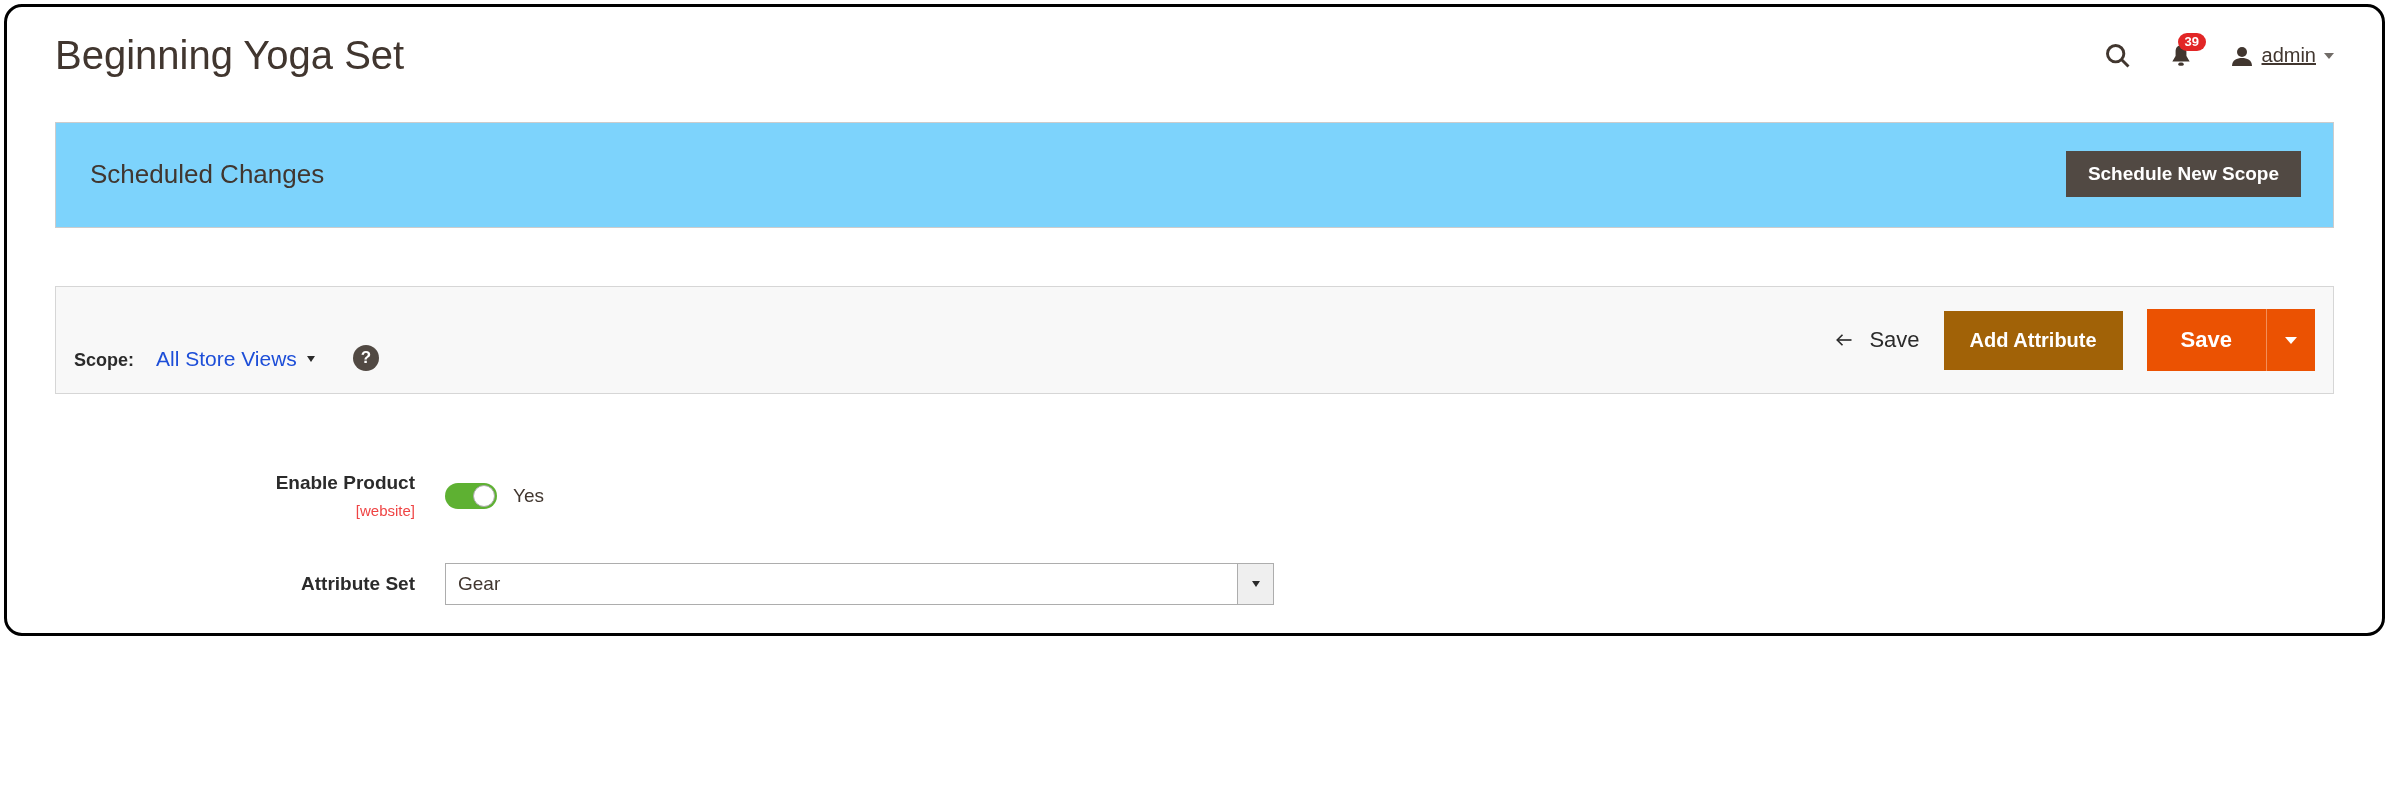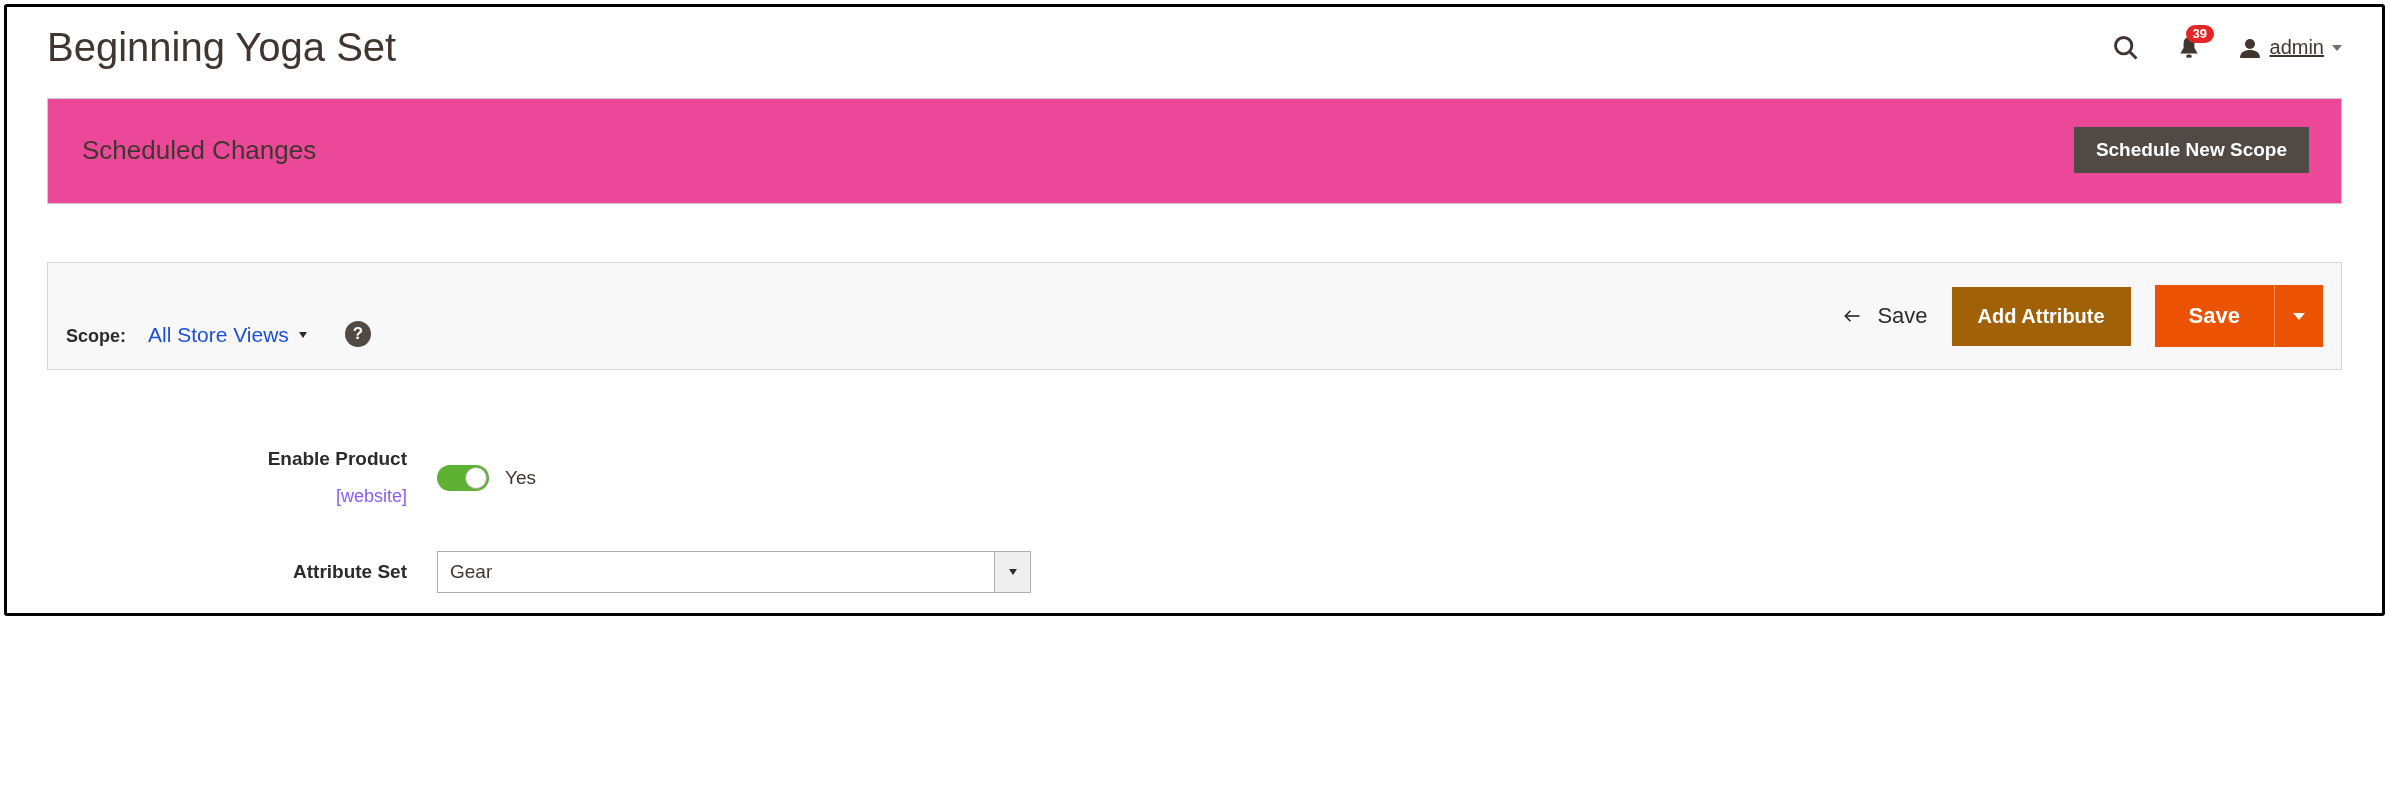--- a/index.html
+++ b/index.html
@@ -1,52 +1,52 @@
 <!DOCTYPE html>
 <html><head>
 <meta charset="utf-8">
 <style>
 * { box-sizing: border-box; margin: 0; padding: 0; }
 body { font-family: 'Helvetica Neue', Helvetica, Arial, sans-serif; background: #fff; color: #333; }
-.frame { border: 3px solid #000; border-radius: 3px; margin: 4px; padding: 0; overflow: hidden; }
+.frame { border: 3px solid #000; border-radius: 18px; margin: 4px; padding: 8px; overflow: hidden; }
 .header-row { display: flex; align-items: center; justify-content: space-between; padding: 18px 40px 28px 40px; }
 .page-title { font-size: 40px; font-weight: 300; color: #41362f; }
 .header-icons { display: flex; align-items: center; gap: 36px; }
 .icon-btn { display: inline-flex; align-items: flex-start; justify-content: center; cursor: pointer; color: #41362f; position: relative; }
 .badge { position: absolute; top: -8px; left: 10px; background: #e22626; color: #fff; font-size: 13px; font-weight: 700; border-radius: 12px; padding: 1px 7px; line-height: 16px; }
 .user-block { display: inline-flex; align-items: center; gap: 8px; cursor: pointer; color: #41362f; }
 .user-name { font-size: 20px; text-decoration: underline; }
 .caret-down { width: 0; height: 0; border-left: 5px solid transparent; border-right: 5px solid transparent; border-top: 6px solid #716c68; }
-.panel { margin: 0 40px; border: 1px solid #ccc; background: #ec4899; }
+.panel { margin: 16px 40px; border: 1px solid #ccc; background: #7dd3fc; }
 .panel-inner { display: flex; align-items: center; justify-content: space-between; padding: 28px 32px 30px 34px; }
 .panel-title { font-size: 26px; font-weight: 300; color: #41362f; }
 .btn-dark { background: #514943; color: #fff; border: none; padding: 12px 22px; font-size: 19px; font-weight: 600; cursor: pointer; }
 .toolbar { margin: 58px 40px 0 40px; border: 1px solid #d6d6d6; background: #f8f8f8; display: flex; align-items: flex-end; padding: 22px 18px 22px 18px; }
 .scope-label { font-size: 18px; font-weight: 700; color: #2b2b2b; margin-right: 22px; }
 .scope-value { font-size: 21px; color: #1d4ed8; display: inline-flex; align-items: center; gap: 10px; cursor: pointer; }
 .help-circle { width: 26px; height: 26px; border-radius: 50%; background: #514943; color: #fff; display: inline-flex; align-items: center; justify-content: center; font-size: 17px; font-weight: 700; margin-left: 38px; cursor: pointer; }
 .toolbar-right { margin-left: auto; display: flex; align-items: center; gap: 24px; }
 .back-link { display: inline-flex; align-items: center; gap: 14px; font-size: 22px; color: #2b2b2b; cursor: pointer; }
 .btn-attr { background: #a16207; color: #fff; border: none; padding: 18px 26px; font-size: 20px; font-weight: 600; cursor: pointer; }
 .save-split { display: inline-flex; }
 .btn-save { background: #eb5202; color: #ffffff; border: none; padding: 18px 34px; font-size: 22px; font-weight: 700; cursor: pointer; }
 .btn-save-dd { background: #eb5202; color: #fff; border: none; border-left: 1px solid rgba(255,255,255,0.35); padding: 0 18px; cursor: pointer; display: inline-flex; align-items: center; justify-content: center; }
 .caret-down-white { width: 0; height: 0; border-left: 6px solid transparent; border-right: 6px solid transparent; border-top: 7px solid #fff; }
 .caret-down-sm { width: 0; height: 0; border-left: 4px solid transparent; border-right: 4px solid transparent; border-top: 6px solid #2b2b2b; }
 .form-area { margin: 78px 40px 20px 40px; }
 .form-row { display: flex; align-items: center; margin-bottom: 44px; }
 .form-label-col { width: 390px; text-align: right; padding-right: 30px; }
 .form-label { font-size: 19px; font-weight: 700; color: #2b2b2b; }
-.form-sublabel { font-size: 18px; color: #8b5cf6; display: block; margin-top: 16px; }
+.form-sublabel { font-size: 15px; color: #ef4444; display: block; margin-top: 8px; }
 .form-field-col { display: flex; align-items: center; }
 .toggle { width: 52px; height: 26px; border-radius: 13px; background: #5eb132; position: relative; cursor: pointer; margin-right: 16px; }
 .toggle-knob { position: absolute; right: 2px; top: 2px; width: 22px; height: 22px; border-radius: 50%; background: #fff; border: 1px solid #aaa; }
 .toggle-label { font-size: 19px; color: #41362f; }
 .select-wrap { display: flex; }
-.select-input { width: 558px; border: 1px solid #adadad; padding: 9px 12px; font-size: 19px; color: #41362f; background: #fff; }
+.select-input { width: 793px; border: 1px solid #adadad; padding: 9px 12px; font-size: 19px; color: #41362f; background: #fff; }
 .select-btn { width: 36px; border: 1px solid #adadad; border-left: none; background: #efefef; display: inline-flex; align-items: center; justify-content: center; cursor: pointer; }
 svg { display: block; }
 </style>
 </head>
 <body>
 
 <div class="frame">
   <div class="header-row">
     <h1 class="page-title">Beginning Yoga Set</h1>
     <div class="header-icons">

